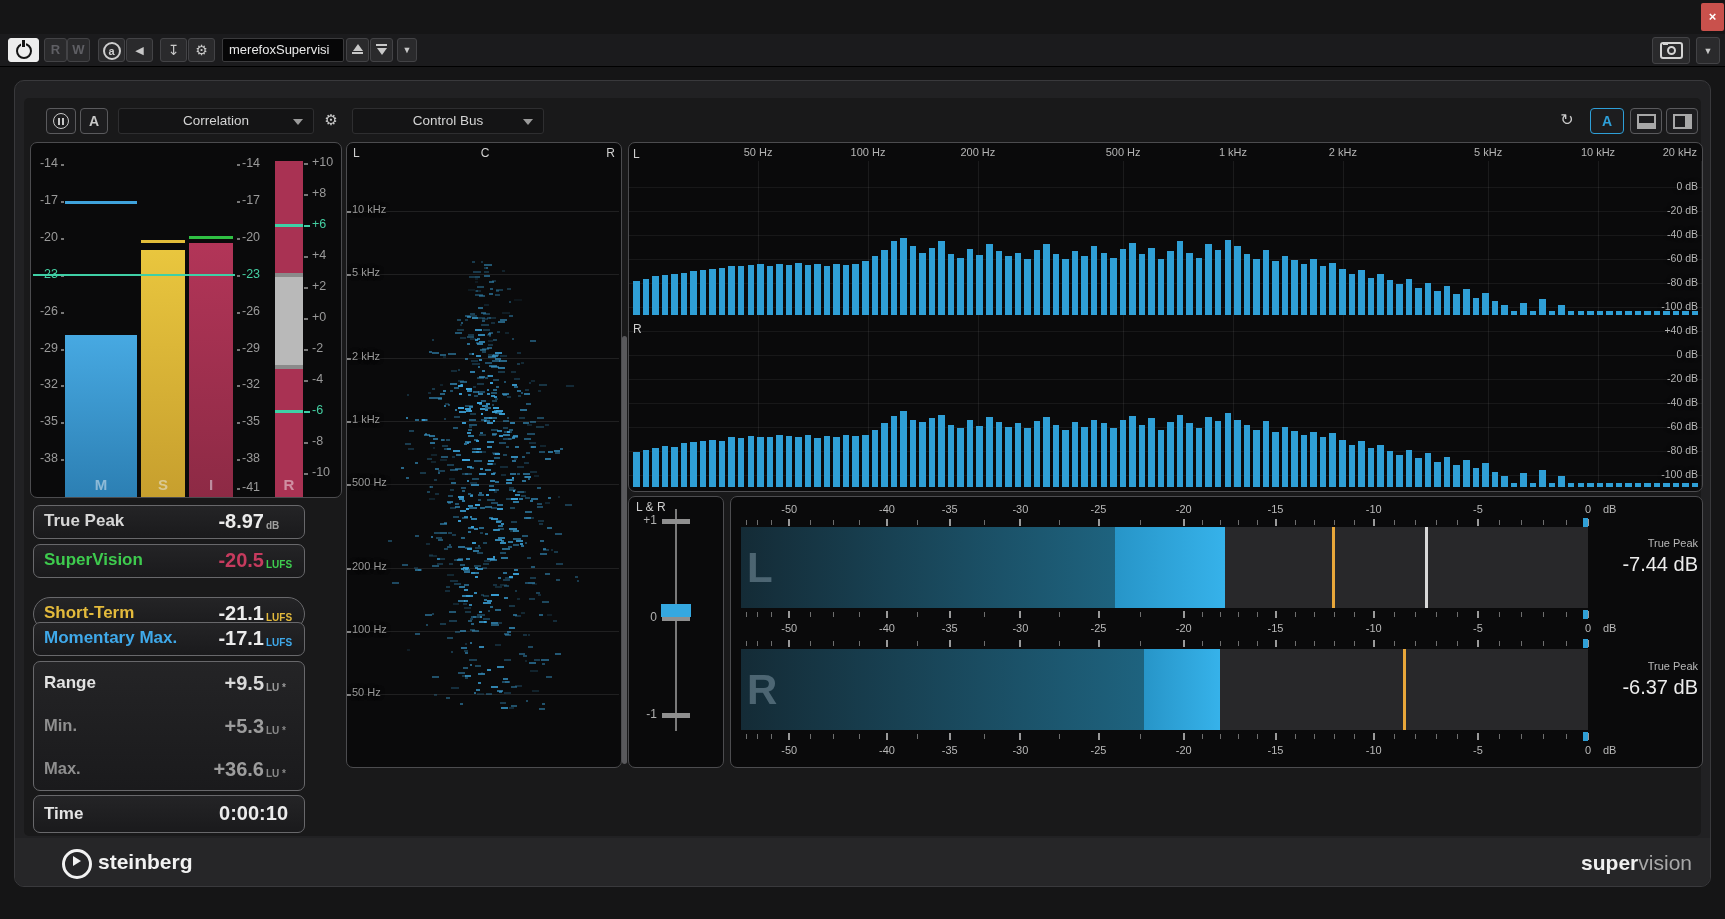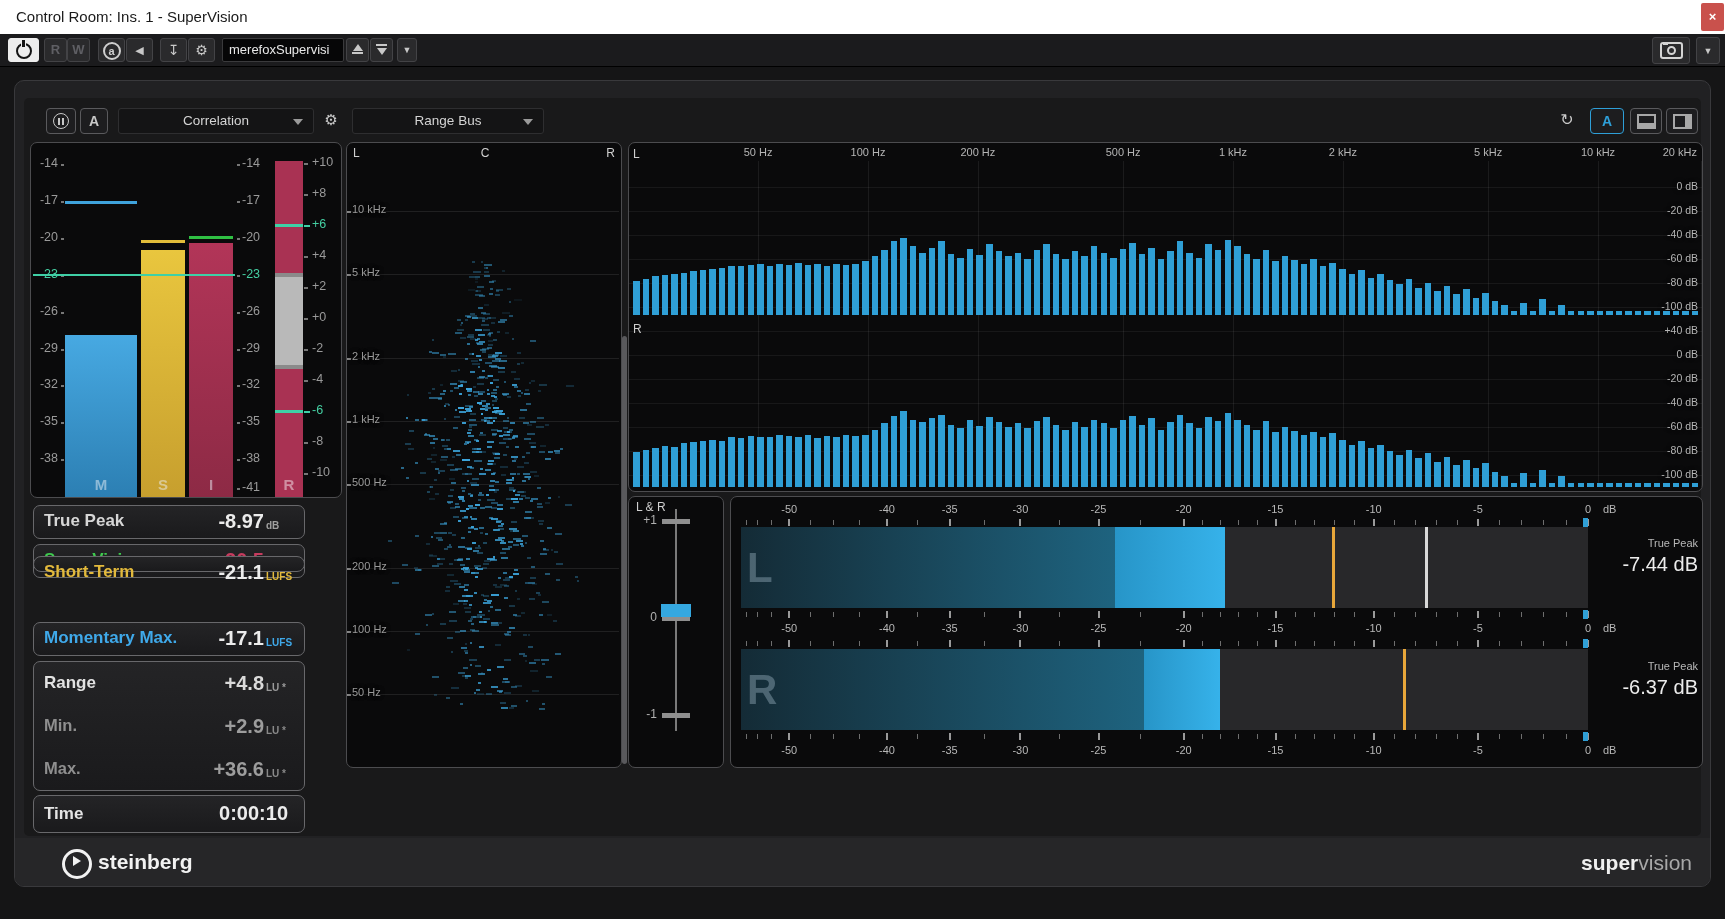--- a/index.html
+++ b/index.html
@@ -57,23 +57,20 @@
   .sb-text{position:absolute;left:98px;top:850px;font-size:21px;font-weight:bold;color:#f2f2f2;}
   .sv-text{position:absolute;right:33px;top:851px;font-size:21px;color:#f0f0f0;}
   .sv-text .lite{font-weight:normal;color:#a8a8a8;}
   .sv-text .bold{font-weight:bold;}
 </style>
 </head>
 <body>
 
 <div id="screen">
 
-  <div class="titlebar">
-    <span class="t">Control Room: Ins. 1 - SuperVision</span>
-  </div>
   <div class="closebtn">×</div>
 
   <div class="toolbar">
     <div class="tbtn power" style="left:8px;width:31px;"><span class="pwico"></span></div>
     <div class="tbtn dim" style="left:44px;width:23px;">R</div>
     <div class="tbtn dim" style="left:67px;width:23px;">W</div>
     <div class="tbtn" style="left:98px;width:27px;"><span class="acirc">a</span></div>
     <div class="tbtn" style="left:126px;width:27px;"><span style="font-size:11px;">◀</span></div>
     <div class="tbtn" style="left:160px;width:27px;"><span style="font-size:14px;">↧</span></div>
     <div class="tbtn" style="left:188px;width:27px;"><span style="font-size:14px;">⚙</span></div>
@@ -85,21 +82,21 @@
     <div class="tbtn" style="left:1696px;width:24px;height:27px;top:3px;font-size:9px;line-height:26px;"><span>▼</span></div>
   </div>
 
   <div class="plugin-bg"></div>
   <div class="plugin-inner"></div>
 
   <div class="hbtn" style="left:46px;width:30px;"><span class="pauseico"></span></div>
   <div class="hbtn" style="left:80px;width:28px;font-weight:bold;">A</div>
   <div class="hsel" style="left:118px;width:196px;"><span>Correlation</span><span class="caret"></span></div>
   <div class="hbtn" style="left:318px;width:26px;border:none;background:none;"><span style="font-size:15px;">⚙</span></div>
-  <div class="hsel" style="left:352px;width:192px;"><span>Range Bus</span><span class="caret"></span></div>
+  <div class="hsel" style="left:352px;width:192px;"><span>Control Bus</span><span class="caret"></span></div>
   <div class="hbtn" style="left:1550px;width:34px;border:none;background:none;"><span style="font-size:16px;">↻</span></div>
   <div class="hbtn" style="left:1590px;width:34px;border:1.5px solid #2e9fd8;color:#2e9fd8;font-weight:bold;">A</div>
   <div class="hbtn" style="left:1630px;width:32px;"><span class="lay lay1"></span></div>
   <div class="hbtn" style="left:1666px;width:32px;"><span class="lay lay2"></span></div>
 
   <div class="panel" id="loudness" style="left:30px;top:142px;width:312px;height:356px;">
       <div style="position: absolute; left: 0px; top: 13px; width: 27px; text-align: right; font-size: 12.5px; color: rgb(154, 154, 154);">-14</div>
       <div style="position: absolute; left: 30px; top: 21px; width: 3px; height: 2px; background: rgb(119, 119, 119);"></div>
       <div style="position: absolute; left: 0px; top: 49.9px; width: 27px; text-align: right; font-size: 12.5px; color: rgb(154, 154, 154);">-17</div>
       <div style="position: absolute; left: 30px; top: 57.9px; width: 3px; height: 2px; background: rgb(119, 119, 119);"></div>
@@ -1396,36 +1393,36 @@
       <div style="position: absolute; left: 33px; top: 505px; width: 272px; height: 34px; background: linear-gradient(rgb(36, 36, 38), rgb(26, 26, 28)); border: 1.5px solid rgb(104, 104, 107); border-radius: 7px; box-sizing: border-box;">
         <div style="position: absolute; left: 10px; top: 5px; font-size: 17px; font-weight: bold; color: rgb(214, 214, 214);">True Peak</div>
         <div style="position: absolute; right: 40px; top: 4px; width: 90px; text-align: right; font-size: 20px; font-weight: bold; color: rgb(236, 236, 236);">-8.97</div>
         <div style="position: absolute; right: 8px; top: 14px; width: 30px; font-size: 10px; font-weight: bold; color: rgb(160, 160, 160);">dB</div>
       </div>
       <div style="position: absolute; left: 33px; top: 544px; width: 272px; height: 34px; background: linear-gradient(rgb(36, 36, 38), rgb(26, 26, 28)); border: 1.5px solid rgb(104, 104, 107); border-radius: 7px; box-sizing: border-box;">
         <div style="position: absolute; left: 10px; top: 5px; font-size: 17px; font-weight: bold; color: rgb(62, 203, 78);">SuperVision</div>
         <div style="position: absolute; right: 40px; top: 4px; width: 90px; text-align: right; font-size: 20px; font-weight: bold; color: rgb(198, 59, 94);">-20.5</div>
         <div style="position: absolute; right: 8px; top: 14px; width: 30px; font-size: 10px; font-weight: bold; color: rgb(62, 203, 78);">LUFS</div>
       </div>
-      <div style="position: absolute; left: 33px; top: 556px; width: 272px; height: 16px; background: linear-gradient(rgb(36, 36, 38), rgb(26, 26, 28)); border: 1.5px solid rgb(104, 104, 107); border-radius: 17px; box-sizing: border-box;">
+      <div style="position: absolute; left: 33px; top: 597px; width: 272px; height: 34px; background: linear-gradient(rgb(36, 36, 38), rgb(26, 26, 28)); border: 1.5px solid rgb(104, 104, 107); border-radius: 17px; box-sizing: border-box;">
         <div style="position: absolute; left: 10px; top: 5px; font-size: 17px; font-weight: bold; color: rgb(227, 186, 60);">Short-Term</div>
         <div style="position: absolute; right: 40px; top: 4px; width: 90px; text-align: right; font-size: 20px; font-weight: bold; color: rgb(236, 236, 236);">-21.1</div>
         <div style="position: absolute; right: 8px; top: 14px; width: 30px; font-size: 10px; font-weight: bold; color: rgb(227, 186, 60);">LUFS</div>
       </div>
       <div style="position: absolute; left: 33px; top: 622px; width: 272px; height: 34px; background: linear-gradient(rgb(36, 36, 38), rgb(26, 26, 28)); border: 1.5px solid rgb(104, 104, 107); border-radius: 7px; box-sizing: border-box;">
         <div style="position: absolute; left: 10px; top: 5px; font-size: 17px; font-weight: bold; color: rgb(63, 169, 234);">Momentary Max.</div>
         <div style="position: absolute; right: 40px; top: 4px; width: 90px; text-align: right; font-size: 20px; font-weight: bold; color: rgb(236, 236, 236);">-17.1</div>
         <div style="position: absolute; right: 8px; top: 14px; width: 30px; font-size: 10px; font-weight: bold; color: rgb(63, 169, 234);">LUFS</div>
       </div>
       <div style="position: absolute; left: 33px; top: 661px; width: 272px; height: 130px; background: linear-gradient(rgb(36, 36, 38), rgb(26, 26, 28)); border: 1.5px solid rgb(104, 104, 107); border-radius: 7px; box-sizing: border-box;">
         <div style="position: absolute; left: 10px; top: 10.5px; font-size: 17px; font-weight: bold; color: rgb(226, 226, 226);">Range</div>
-        <div style="position: absolute; right: 40px; top: 9.5px; width: 90px; text-align: right; font-size: 20px; font-weight: bold; color: rgb(218, 218, 218);">+4.8</div>
+        <div style="position: absolute; right: 40px; top: 9.5px; width: 90px; text-align: right; font-size: 20px; font-weight: bold; color: rgb(218, 218, 218);">+9.5</div>
         <div style="position: absolute; right: 8px; top: 19.5px; width: 30px; font-size: 10px; font-weight: bold; color: rgb(154, 154, 154);">LU *</div>
         <div style="position: absolute; left: 10px; top: 53.8px; font-size: 16.5px; font-weight: bold; color: rgb(143, 143, 143);">Min.</div>
-        <div style="position: absolute; right: 40px; top: 52.8px; width: 90px; text-align: right; font-size: 20px; font-weight: bold; color: rgb(157, 157, 157);">+2.9</div>
+        <div style="position: absolute; right: 40px; top: 52.8px; width: 90px; text-align: right; font-size: 20px; font-weight: bold; color: rgb(157, 157, 157);">+5.3</div>
         <div style="position: absolute; right: 8px; top: 62.8px; width: 30px; font-size: 10px; font-weight: bold; color: rgb(137, 137, 137);">LU *</div>
         <div style="position: absolute; left: 10px; top: 97.1px; font-size: 16.5px; font-weight: bold; color: rgb(143, 143, 143);">Max.</div>
         <div style="position: absolute; right: 40px; top: 96.1px; width: 90px; text-align: right; font-size: 20px; font-weight: bold; color: rgb(157, 157, 157);">+36.6</div>
         <div style="position: absolute; right: 8px; top: 106.1px; width: 30px; font-size: 10px; font-weight: bold; color: rgb(137, 137, 137);">LU *</div>
       </div>
       <div style="position: absolute; left: 33px; top: 795px; width: 272px; height: 38px; background: linear-gradient(rgb(36, 36, 38), rgb(26, 26, 28)); border: 1.5px solid rgb(104, 104, 107); border-radius: 7px; box-sizing: border-box;">
         <div style="position: absolute; left: 10px; top: 8px; font-size: 17px; font-weight: bold; color: rgb(228, 228, 228);">Time</div>
         <div style="position: absolute; right: 16px; top: 6px; width: 110px; text-align: right; font-size: 20px; font-weight: bold; color: rgb(236, 236, 236);">0:00:10</div>
       </div>
     </div>

